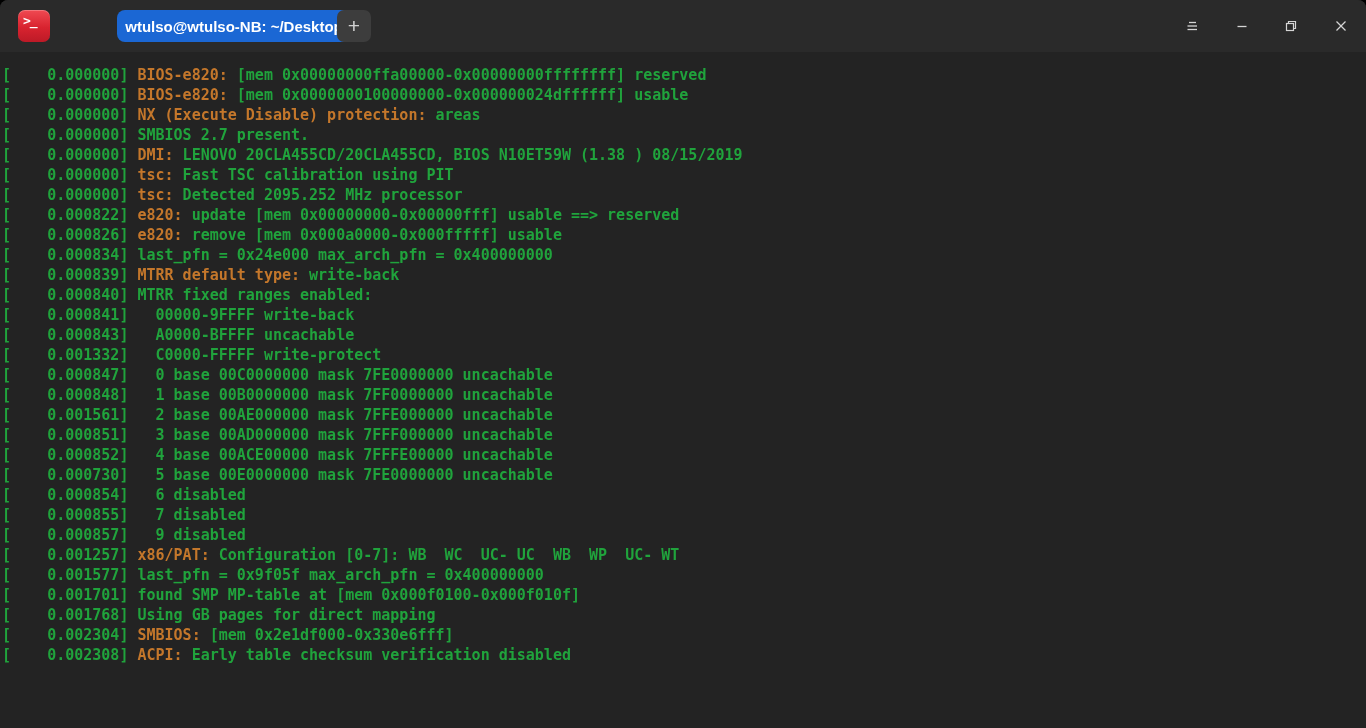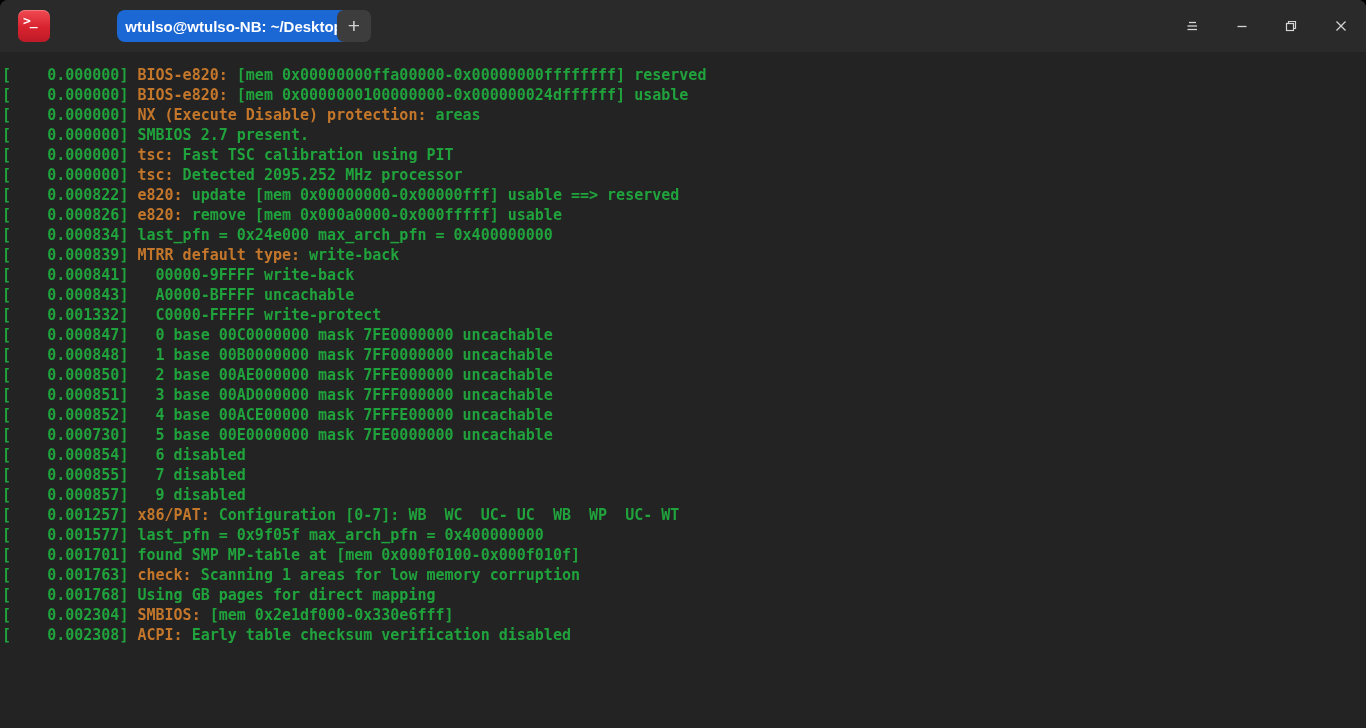--- a/index.html
+++ b/index.html
@@ -98,40 +98,41 @@
       </svg>
     </button>
 
   </div>
 
   <div class="terminal" id="term">
       <div class="line"><span class="g">[    0.000000] </span><span class="o">BIOS-e820:</span><span class="g"> [mem 0x00000000ffa00000-0x00000000ffffffff] reserved</span></div>
       <div class="line"><span class="g">[    0.000000] </span><span class="o">BIOS-e820:</span><span class="g"> [mem 0x0000000100000000-0x000000024dffffff] usable</span></div>
       <div class="line"><span class="g">[    0.000000] </span><span class="o">NX (Execute Disable) protection:</span><span class="g"> areas</span></div>
       <div class="line"><span class="g">[    0.000000] </span><span class="g">SMBIOS 2.7 present.</span></div>
+      <div class="line"><span class="g">[    0.000000] </span><span class="o">DMI:</span><span class="g"> LENOVO 20CLA455CD/20CLA455CD, BIOS N10ET59W (1.38 ) 08/15/2019</span></div>
       <div class="line"><span class="g">[    0.000000] </span><span class="o">tsc:</span><span class="g"> Fast TSC calibration using PIT</span></div>
       <div class="line"><span class="g">[    0.000000] </span><span class="o">tsc:</span><span class="g"> Detected 2095.252 MHz processor</span></div>
       <div class="line"><span class="g">[    0.000822] </span><span class="o">e820:</span><span class="g"> update [mem 0x00000000-0x00000fff] usable ==&gt; reserved</span></div>
       <div class="line"><span class="g">[    0.000826] </span><span class="o">e820:</span><span class="g"> remove [mem 0x000a0000-0x000fffff] usable</span></div>
       <div class="line"><span class="g">[    0.000834] </span><span class="g">last_pfn = 0x24e000 max_arch_pfn = 0x400000000</span></div>
       <div class="line"><span class="g">[    0.000839] </span><span class="o">MTRR default type:</span><span class="g"> write-back</span></div>
+      <div class="line"><span class="g">[    0.000840] </span><span class="g">MTRR fixed ranges enabled:</span></div>
       <div class="line"><span class="g">[    0.000841] </span><span class="g">  00000-9FFFF write-back</span></div>
       <div class="line"><span class="g">[    0.000843] </span><span class="g">  A0000-BFFFF uncachable</span></div>
       <div class="line"><span class="g">[    0.001332] </span><span class="g">  C0000-FFFFF write-protect</span></div>
       <div class="line"><span class="g">[    0.000847] </span><span class="g">  0 base 00C0000000 mask 7FE0000000 uncachable</span></div>
       <div class="line"><span class="g">[    0.000848] </span><span class="g">  1 base 00B0000000 mask 7FF0000000 uncachable</span></div>
-      <div class="line"><span class="g">[    0.000850] </span><span class="g">  2 base 00AE000000 mask 7FFE000000 uncachable</span></div>
+      <div class="line"><span class="g">[    0.001561] </span><span class="g">  2 base 00AE000000 mask 7FFE000000 uncachable</span></div>
       <div class="line"><span class="g">[    0.000851] </span><span class="g">  3 base 00AD000000 mask 7FFF000000 uncachable</span></div>
       <div class="line"><span class="g">[    0.000852] </span><span class="g">  4 base 00ACE00000 mask 7FFFE00000 uncachable</span></div>
       <div class="line"><span class="g">[    0.000730] </span><span class="g">  5 base 00E0000000 mask 7FE0000000 uncachable</span></div>
       <div class="line"><span class="g">[    0.000854] </span><span class="g">  6 disabled</span></div>
       <div class="line"><span class="g">[    0.000855] </span><span class="g">  7 disabled</span></div>
       <div class="line"><span class="g">[    0.000857] </span><span class="g">  9 disabled</span></div>
       <div class="line"><span class="g">[    0.001257] </span><span class="o">x86/PAT:</span><span class="g"> Configuration [0-7]: WB  WC  UC- UC  WB  WP  UC- WT</span></div>
       <div class="line"><span class="g">[    0.001577] </span><span class="g">last_pfn = 0x9f05f max_arch_pfn = 0x400000000</span></div>
       <div class="line"><span class="g">[    0.001701] </span><span class="g">found SMP MP-table at [mem 0x000f0100-0x000f010f]</span></div>
-      <div class="line"><span class="g">[    0.001763] </span><span class="o">check:</span><span class="g"> Scanning 1 areas for low memory corruption</span></div>
       <div class="line"><span class="g">[    0.001768] </span><span class="g">Using GB pages for direct mapping</span></div>
       <div class="line"><span class="g">[    0.002304] </span><span class="o">SMBIOS:</span><span class="g"> [mem 0x2e1df000-0x330e6fff]</span></div>
       <div class="line"><span class="g">[    0.002308] </span><span class="o">ACPI:</span><span class="g"> Early table checksum verification disabled</span></div>
     </div>
 
 </div>
 
 </body></html>

